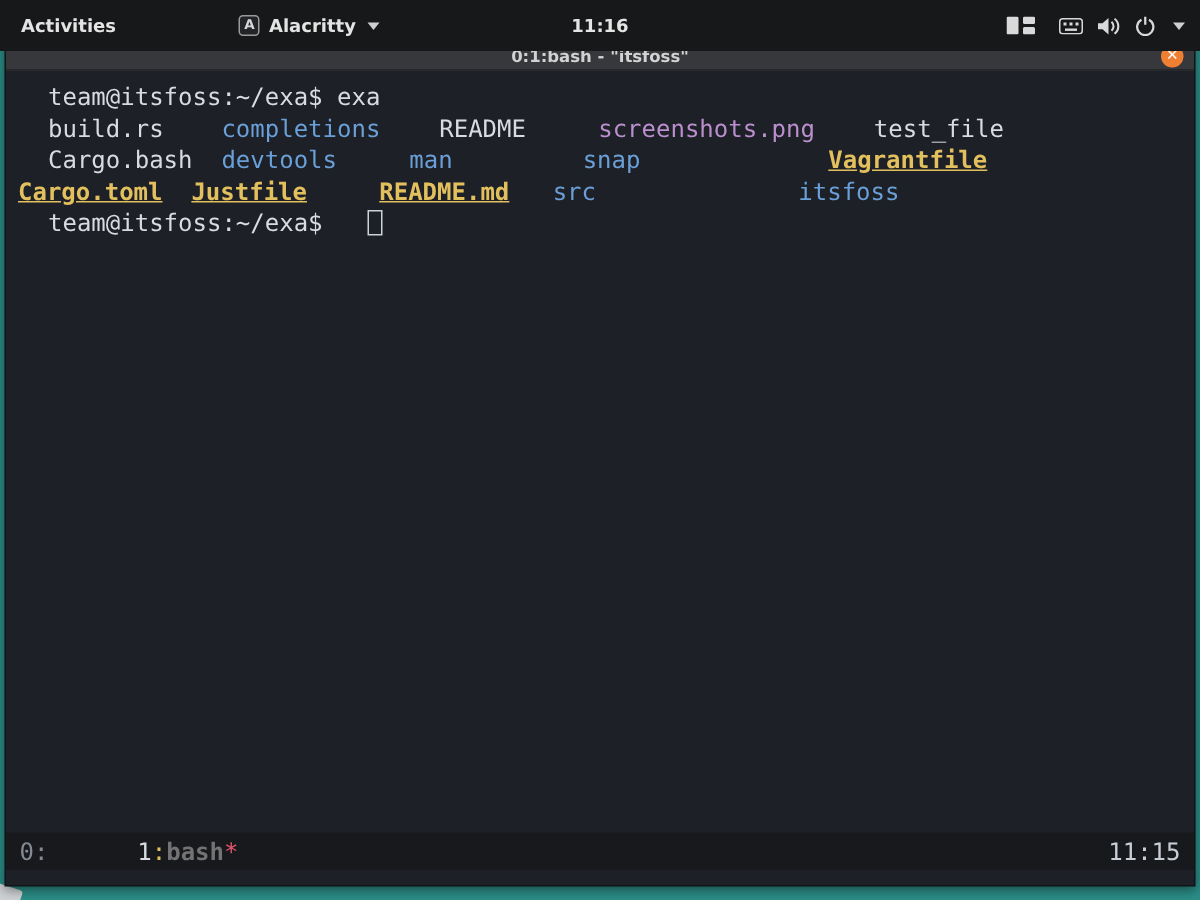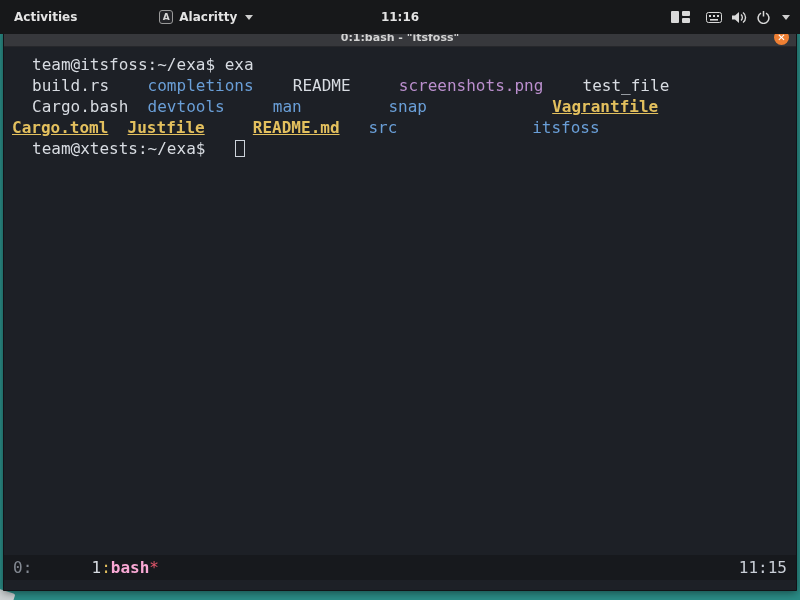--- a/index.html
+++ b/index.html
@@ -53,21 +53,21 @@
   }
   .term-line{ white-space:pre; }
 
   .s-fg{ color:var(--fg);margin-left:20px; }
   .s-dir{ color:var(--blue); font-weight:400; }
   .s-build{ color:var(--yellow); font-weight:700; text-decoration:underline; }
   .s-img{ color:var(--magenta); font-weight:400; }
   .s-dim{ color:var(--dim); }
   .s-yellow{ color:var(--yellow); }
   .s-red{ color:var(--red); }
-  .s-bold{ color:#f9a8d4; font-weight:700; }
+  .s-bold{ color:#737373; font-weight:700; }
   .cursor{
     display:inline-block; width:10px; height:17px; border:1.5px solid #ccd2da;
     vertical-align:-3px; background:transparent;
   }
 
   
   .statusbar{
     position:absolute; left:0; right:0; bottom:10px; height:25px;
     background:#17191d; display:flex; align-items:center;
     font-family:"DejaVu Sans Mono", monospace; font-size:16px;
@@ -135,19 +135,19 @@
 <div class="window">
   <div class="titlebar">
     <span class="title">0:1:bash - "itsfoss"</span>
     <span class="close-btn">✕</span>
   </div>
   <div class="term-body" id="term">
       <div class="term-line"><span class="s-fg">team@itsfoss:~/exa$ exa</span></div>
       <div class="term-line"><span class="s-fg">build.rs</span>    <span class="s-dir">completions</span>  <span class="s-fg">README</span>     <span class="s-img">screenshots.png</span>  <span class="s-fg">test_file</span></div>
       <div class="term-line"><span class="s-fg">Cargo.bash</span>  <span class="s-dir">devtools</span>     <span class="s-dir">man</span>         <span class="s-dir">snap</span>             <span class="s-build">Vagrantfile</span></div>
       <div class="term-line"><span class="s-build">Cargo.toml</span>  <span class="s-build">Justfile</span>     <span class="s-build">README.md</span>   <span class="s-dir">src</span>              <span class="s-dir">itsfoss</span></div>
-      <div class="term-line"><span class="s-fg">team@xtests:~/exa$ </span><span class="s-fg cursor"></span></div>
+      <div class="term-line"><span class="s-fg">team@itsfoss:~/exa$ </span><span class="s-fg cursor"></span></div>
     </div>
   <div class="statusbar">
     <span id="sb-left"><span class="s-dim">0:</span><span class="s-fg">  </span><span class="s-fg">1</span><span class="s-yellow">:</span><span class="s-bold">bash</span><span class="s-red">*</span></span>
     <span class="sb-clock">11:15</span>
   </div>
 </div>
 
 </body></html>

